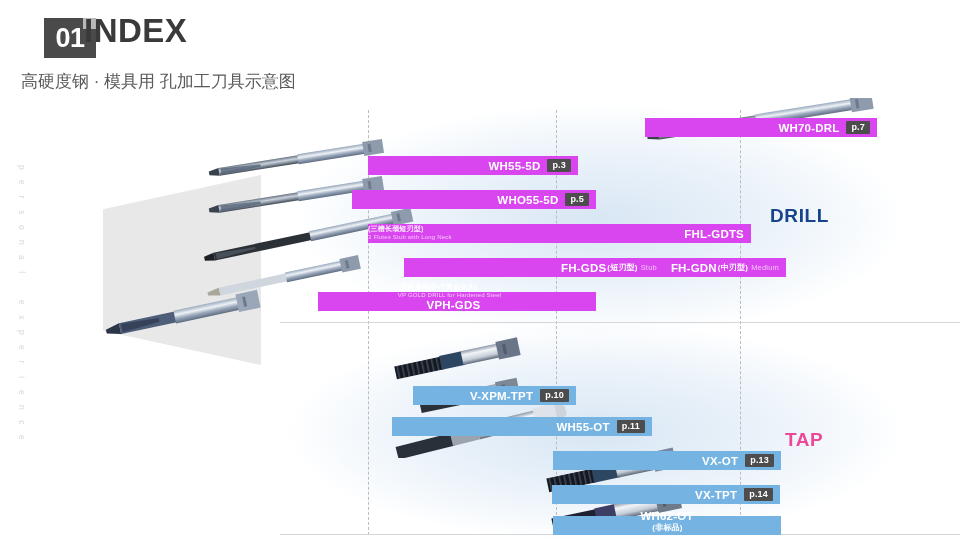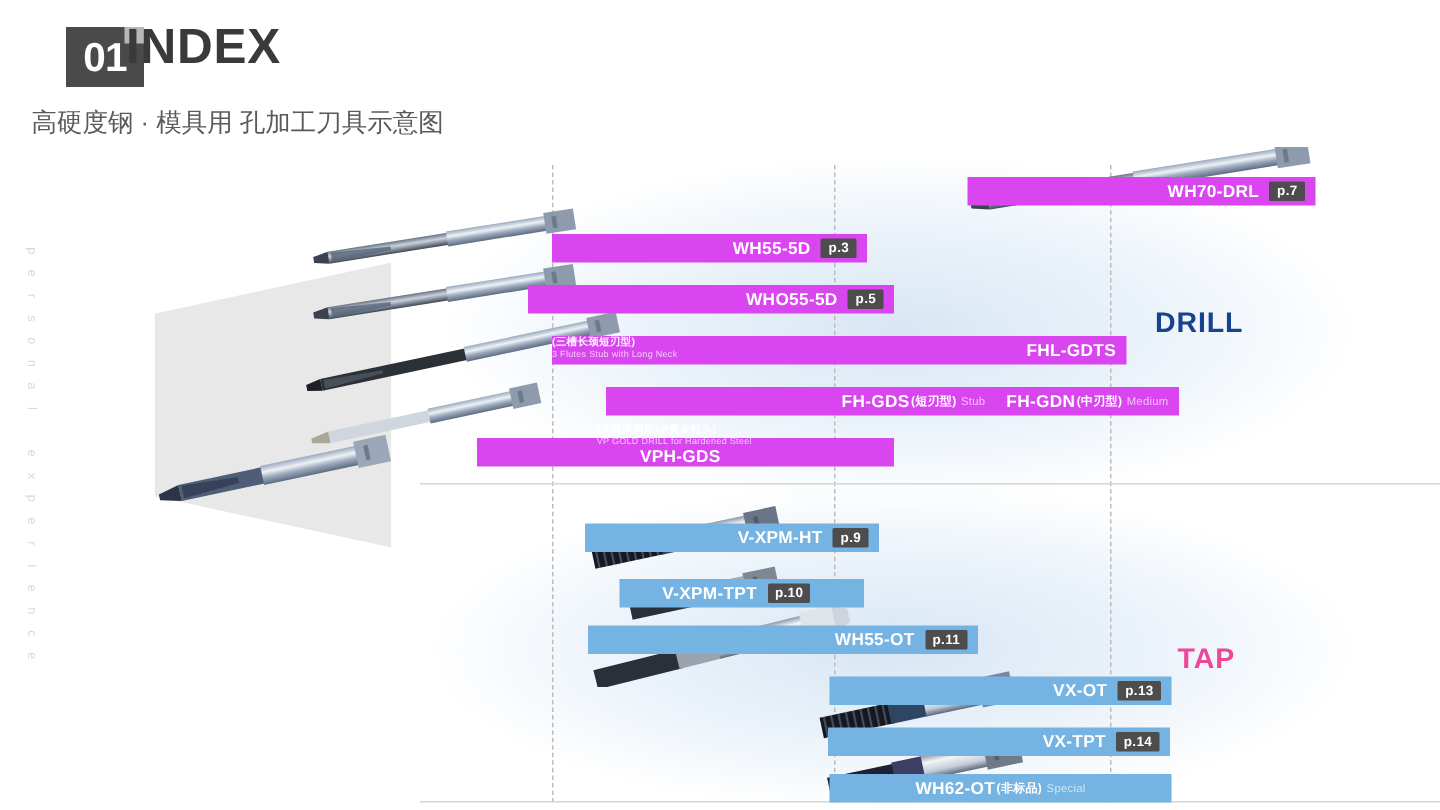--- a/index.html
+++ b/index.html
@@ -328,44 +328,40 @@
   </div>
 
   <div class="bar drill" style="left:318px;top:192px;width:278px;flex-direction:column;">
     <span class="subblock">
       <span class="sub-cn">(高硬度钢用VP黄金钻头)</span>
       <span class="sub-en">VP GOLD DRILL for Hardened Steel</span>
     </span>
     <span>VPH-GDS</span>
   </div>
 
-  <div class="bar tap" style="left:390px;top:249px;width:196px;">
-    <span>V-XPM-HT</span>
-    <span class="pagechip">p.9</span>
-  </div>
-
-  <div class="bar tap" style="left:413px;top:286px;width:163px;justify-content:center;">
+
+  <div class="bar tap" style="left:413px;top:286px;width:163px;">
     <span>V-XPM-TPT</span>
     <span class="pagechip">p.10</span>
   </div>
 
   <div class="bar tap" style="left:392px;top:317px;width:260px;">
     <span>WH55-OT</span>
     <span class="pagechip">p.11</span>
   </div>
 
   <div class="bar tap" style="left:553px;top:351px;width:228px;">
     <span>VX-OT</span>
     <span class="pagechip">p.13</span>
   </div>
 
   <div class="bar tap" style="left:552px;top:385px;width:228px;text-align:center;">
     <span>VX-TPT</span>
     <span class="pagechip">p.14</span>
   </div>
 
-  <div class="bar tap" style="left:553px;top:416px;width:228px;justify-content:center;padding-right:0;">
+  <div class="bar tap" style="left:553px;top:416px;width:228px;justify-content:center;padding-right:0;flex-direction:column;">
     <span>WH62-OT</span>
     <span class="inline-cn">(非标品)</span>
     <span class="inline-en">Special</span>
   </div>
 
 </div>
 
 </body></html>

